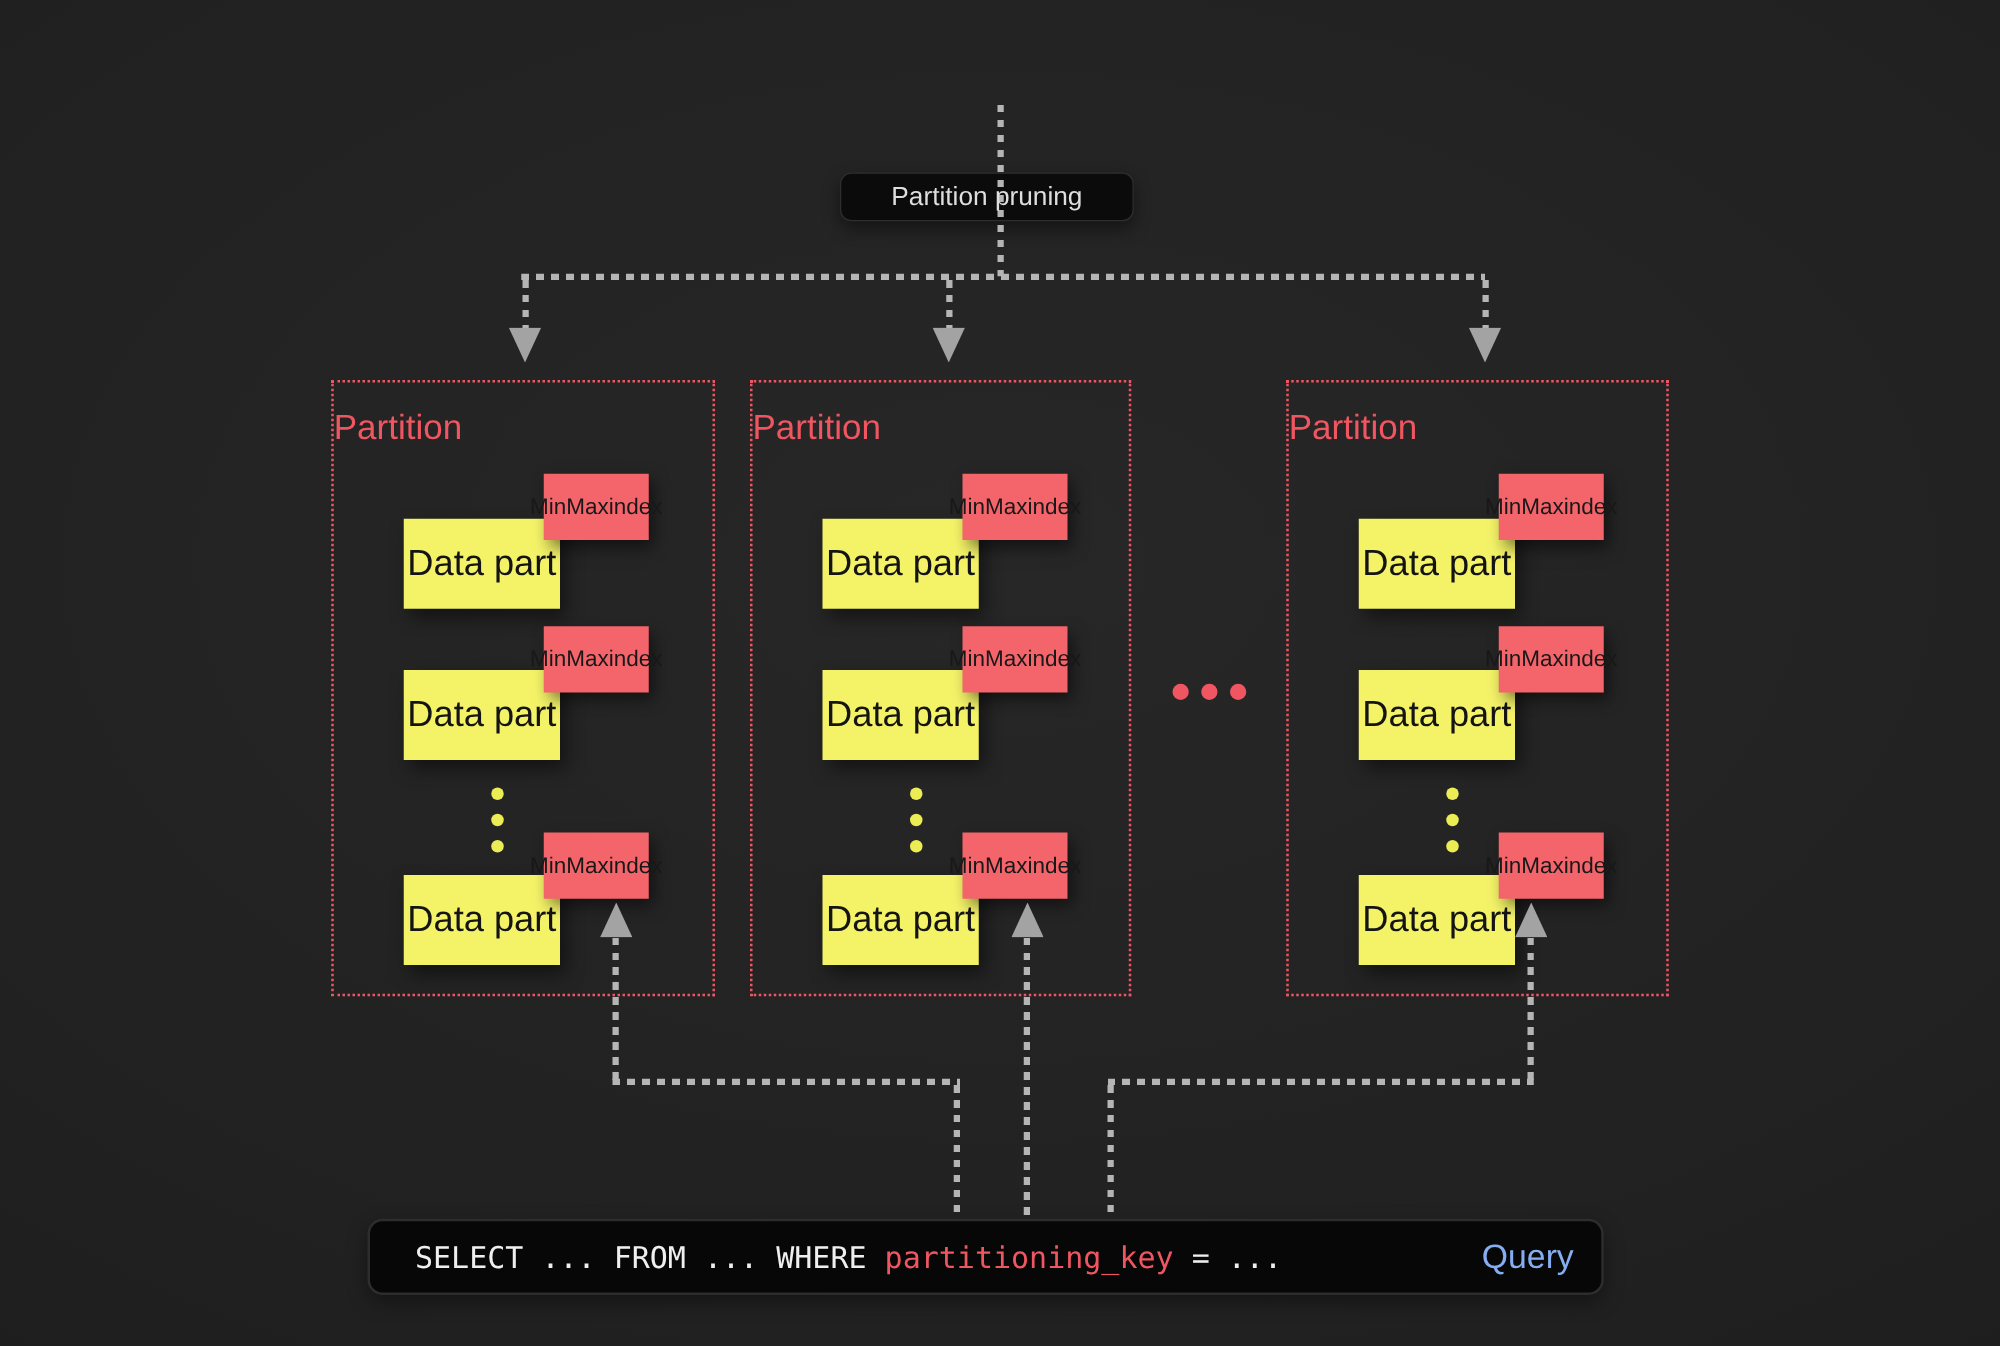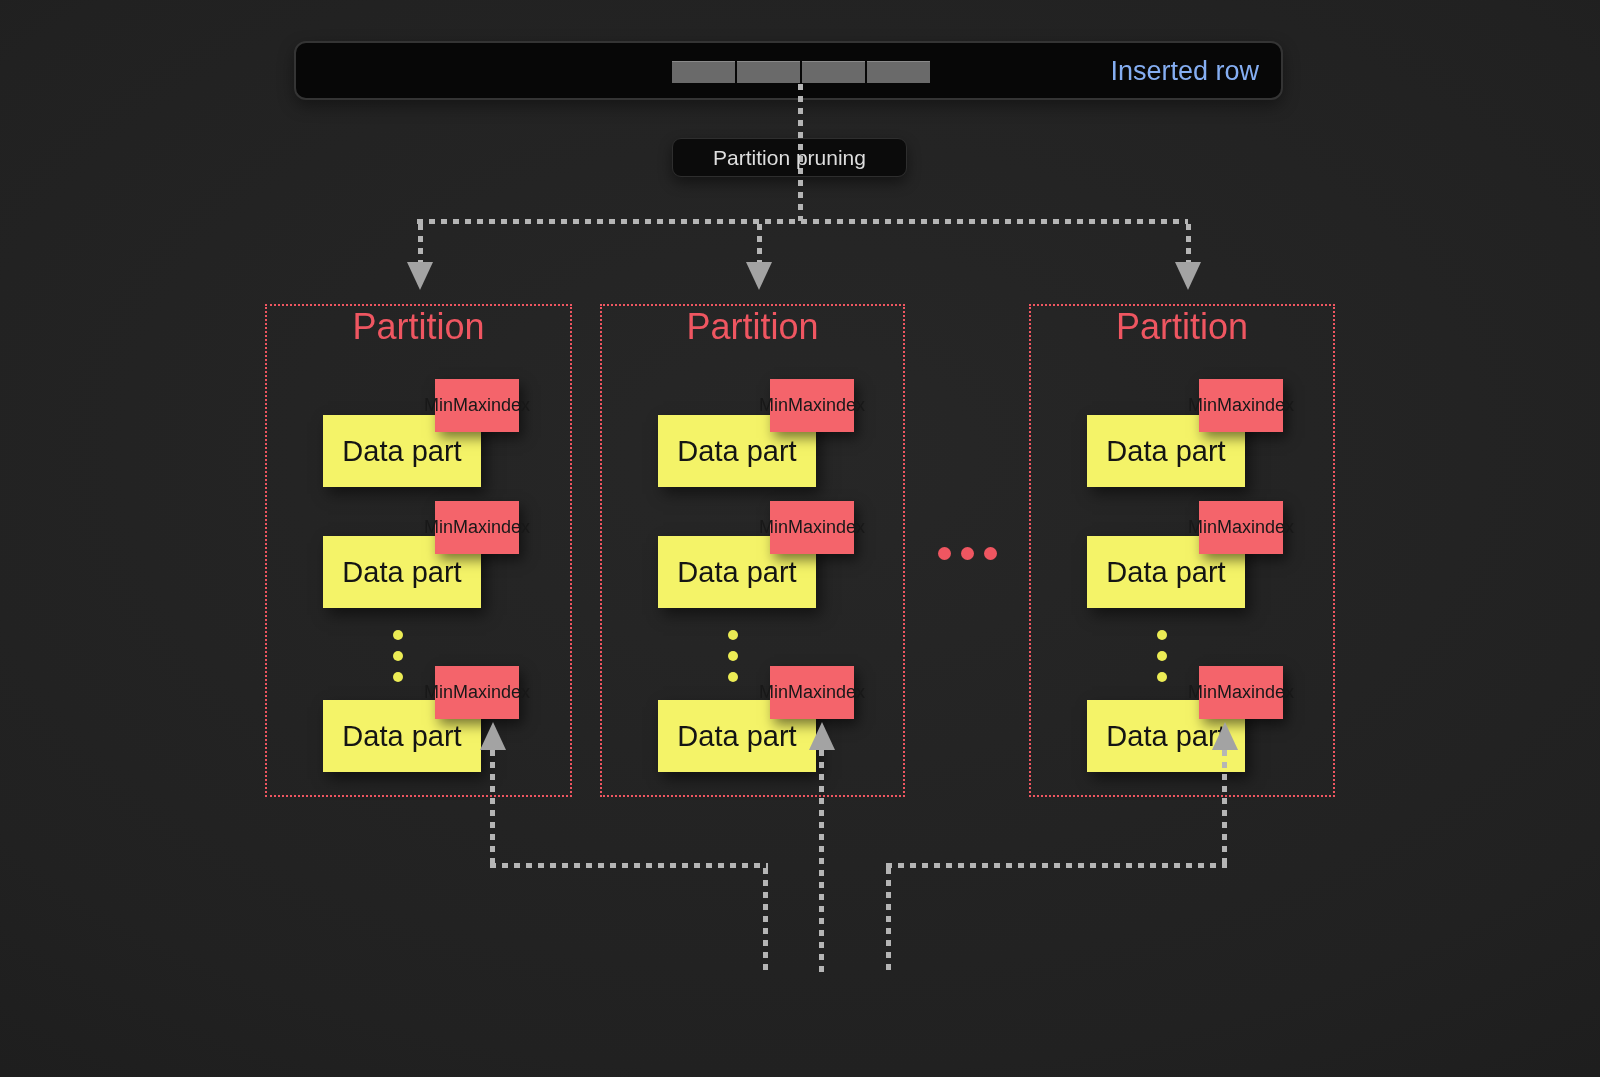--- a/index.html
+++ b/index.html
@@ -41,24 +41,24 @@
   .vline{position:absolute; width:5px; z-index:3;
     background:repeating-linear-gradient(180deg, var(--arrow-gray) 0 6px, transparent 6px 12px);}
   .arrow-down,.arrow-up{position:absolute; width:26px; height:28px; background:#a3a3a3; z-index:3;}
   .arrow-down{clip-path:polygon(0 0,100% 0,50% 100%);}
   .arrow-up{clip-path:polygon(50% 0,0 100%,100% 100%);}
   
   .partition{
     position:absolute; top:304px; height:493px; box-sizing:border-box;
     border:2px dotted var(--accent-red);
   }
-  .partition-title{position:absolute; top:0; left:0; right:0; text-align:center;
-    color:var(--accent-red); font-size:36px;}
+  .partition-title{position:absolute; top:20px; left:0; right:0; 
+    color:var(--accent-red); font-size:28px;}
   .datapart{
-    position:absolute; left:56px; width:158px; height:72px; background:var(--yellow);
+    position:absolute; left:56px; width:125px; height:72px; background:var(--yellow);
     color:#141414; font-size:29px; display:flex; align-items:center; justify-content:center;
     z-index:1; box-shadow:5px 7px 14px rgba(0,0,0,.5); white-space:nowrap;
   }
   .minmax{
     position:absolute; left:168px; width:84px; height:53px; background:var(--minmax-red);
     color:#181818; font-size:18px; line-height:1.2; display:flex; flex-direction:row;
     align-items:center; justify-content:center; z-index:2;
     box-shadow:4px 6px 12px rgba(0,0,0,.5); text-align:center;
   }
   .mm-a{top:73px}.dp-a{top:109px}.mm-b{top:195px}.dp-b{top:230px}.mm-c{top:360px}.dp-c{top:394px}
@@ -71,29 +71,20 @@
     font-family:"DejaVu Sans Mono","Liberation Mono",monospace; font-size:24px;
     color:#efefef; white-space:pre;
   }
   .query-key{color:var(--accent-red);}
 </style>
 </head>
 <body>
 
 <div class="stage">
 
-  <div class="big-box" id="inserted-box">
-    <div class="row-cells">
-      <div class="row-cell"></div>
-      <div class="row-cell"></div>
-      <div class="row-cell"></div>
-      <div class="row-cell"></div>
-    </div>
-    <span class="blue-label">Inserted row</span>
-  </div>
 
   <div class="pill" id="routing-pill">
     <span>Partition pruning</span>
   </div>
   <div class="vline" style="left:798px;top:84px;height:137px"></div>
   <div class="hline" style="left:417px;top:219px;width:771px"></div>
   <div class="vline" style="left:418px;top:224px;height:40px"></div>
   <div class="vline" style="left:757px;top:224px;height:40px"></div>
   <div class="vline" style="left:1186px;top:224px;height:40px"></div>
   <div class="arrow-down" style="left:407px;top:262px"></div>
@@ -176,14 +167,18 @@
   <div class="arrow-up" style="left:809px;top:722px"></div>
   <div class="arrow-up" style="left:1212px;top:722px"></div>
   <div class="vline" style="left:490px;top:750px;height:117px"></div>
   <div class="hline" style="left:490px;top:863px;width:278px"></div>
   <div class="vline" style="left:763px;top:868px;height:107px"></div>
   <div class="vline" style="left:819px;top:750px;height:225px"></div>
   <div class="vline" style="left:886px;top:868px;height:107px"></div>
   <div class="hline" style="left:886px;top:863px;width:341px"></div>
   <div class="vline" style="left:1222px;top:750px;height:117px"></div>
 
+  <div class="big-box" id="query-box">
+    <div class="query-text"><span>SELECT ... FROM ... WHERE </span><span class="query-key">partitioning_key</span><span> = ...</span></div>
+    <span class="blue-label">Query</span>
+  </div>
 
 </div>
 
 </body></html>

